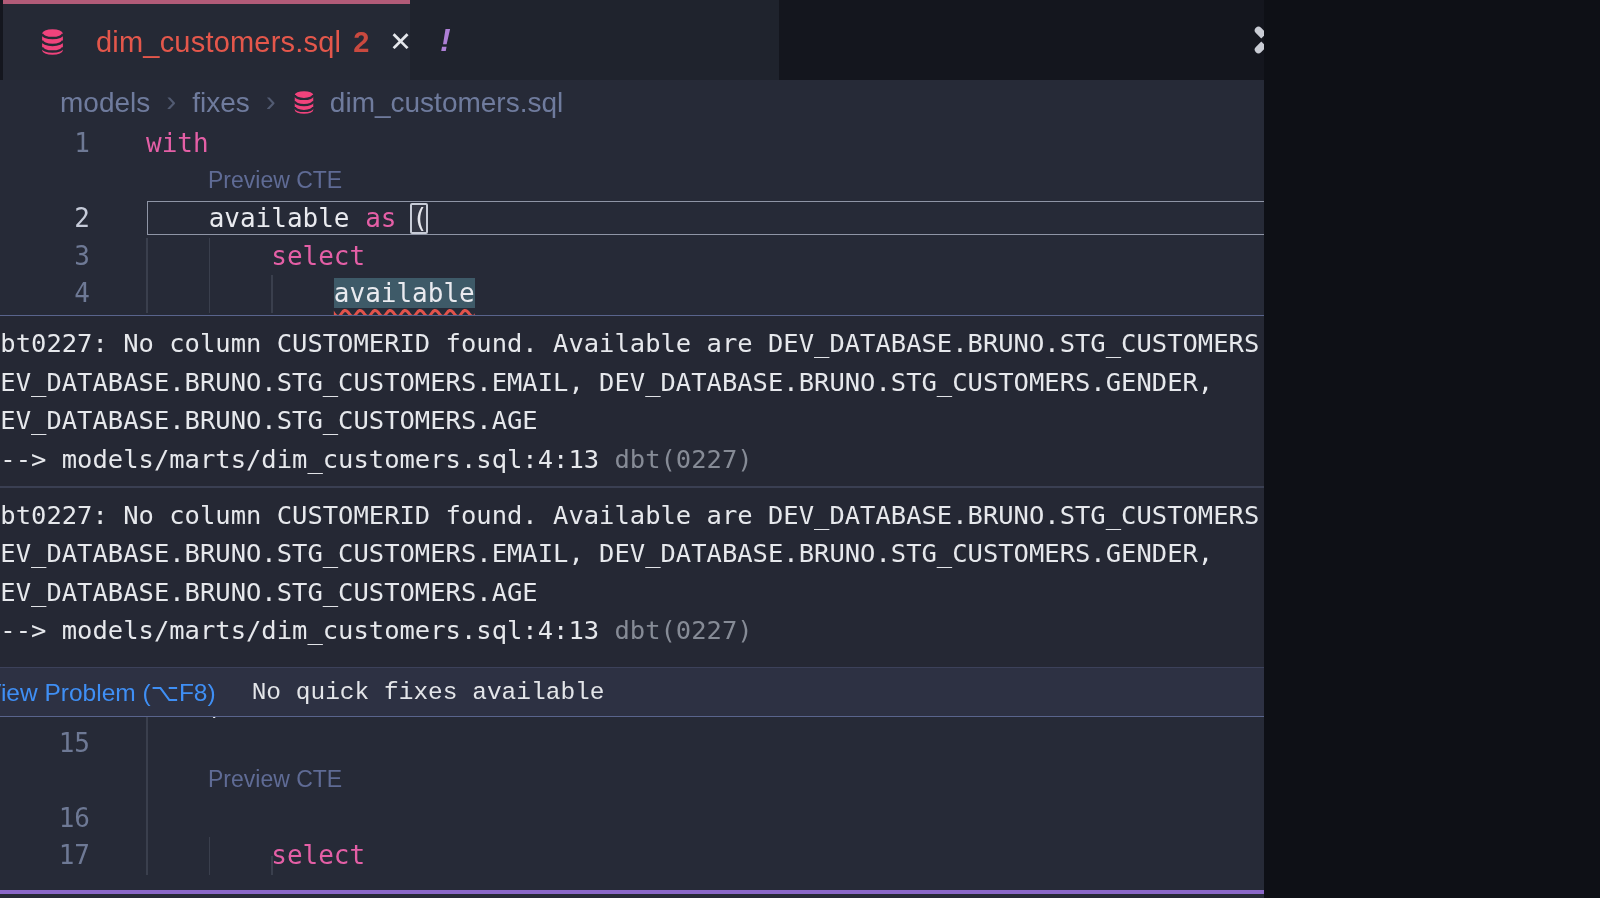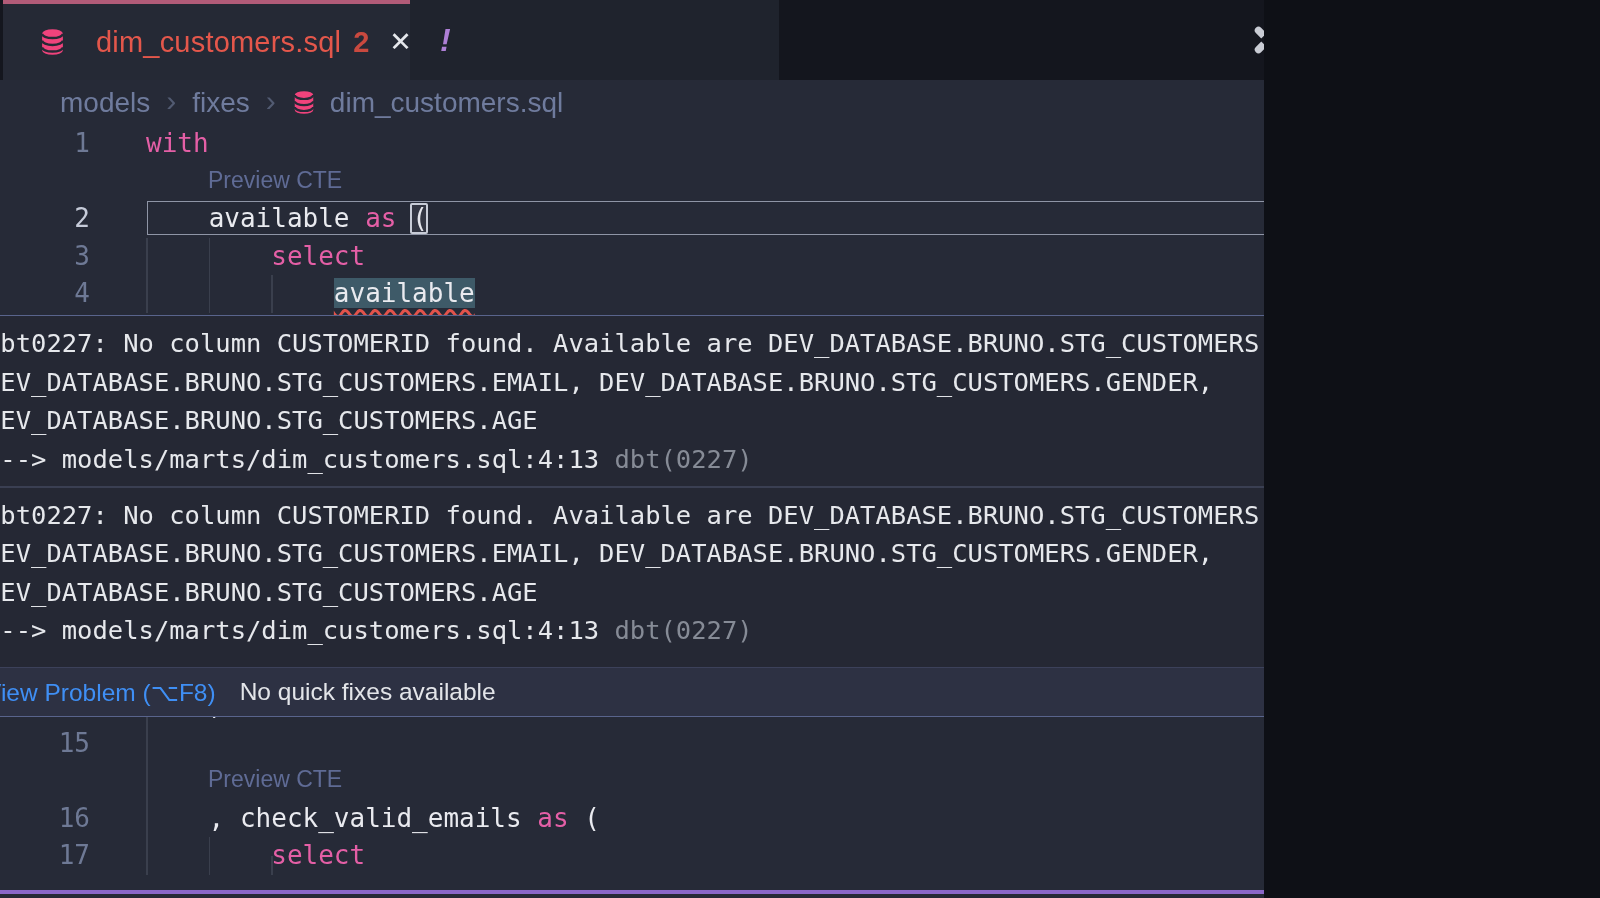--- a/index.html
+++ b/index.html
@@ -64,21 +64,21 @@
   }
   .hover-body { padding:8px 8px 0 8px; }
   .msg-line { font-family:"DejaVu Sans Mono", monospace; font-size:25.5px; line-height:38.5px;
     color:#e6e8ec; white-space:pre; }
   .msg-src { color:#868b96; }
   .msg-divider { height:1.5px; background:#3a3f52; margin:8px 0; width:200%; margin-left:-20px; }
   .hover-status { position:absolute; left:0; right:0; bottom:0; height:49px;
     background:#2d3143; border-top:1px solid #3c415a; display:flex; align-items:center;
     padding-left:8px; border-radius:0 0 8px 8px; }
   .vp-link { color:#3f8ff5; font-size:24.5px; cursor:pointer; white-space:pre; }
-  .no-fix { color:#e3e5e9; font-size:24.5px; margin-left:24px; }
+  .no-fix { color:#e3e5e9; font-size:24.5px; margin-left:36px;font-family:Liberation Mono, monospace; }
   
   .footer-line { position:absolute; left:0; top:890px; width:1546px; height:3.5px; background:#8a67c8; }
 </style>
 </head>
 <body>
 
 <div class="screen">
 
   <div class="tabbar">
     <div class="tab tab-active">
@@ -178,21 +178,20 @@
         <span class="lnum">15</span>
         <pre class="codeline"></pre>
       </div>
       <div class="crow">
         <div class="guide" style="left: 146px;"></div>
         <span class="lens-label">Preview CTE</span>
       </div>
       <div class="crow">
         <div class="guide" style="left: 146px;"></div>
         <span class="lnum">16</span>
-        <pre class="codeline"><span class="tok-p">    , check_valid_emails </span><span class="tok-kw">as</span><span class="tok-p"> (</span></pre>
       </div>
       <div class="crow">
         <div class="guide" style="left: 146px;"></div>
         <div class="guide" style="left: 208.6px;"></div>
         <div class="guide-stub" style="left: 271.2px;"></div>
         <span class="lnum">17</span>
         <pre class="codeline"><span class="tok-p">        </span><span class="tok-kw">select</span></pre>
       </div>
     </div>
 

